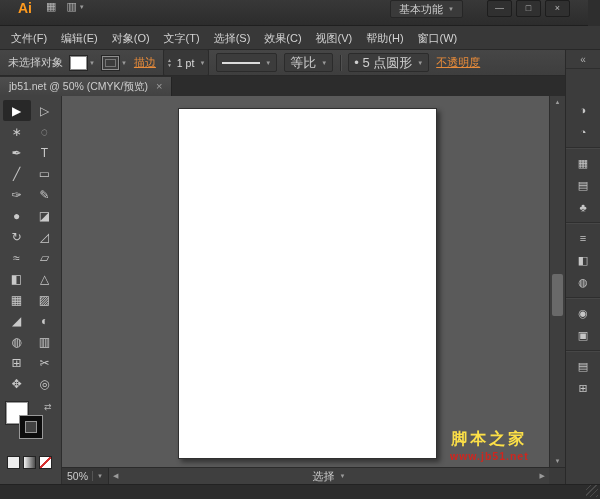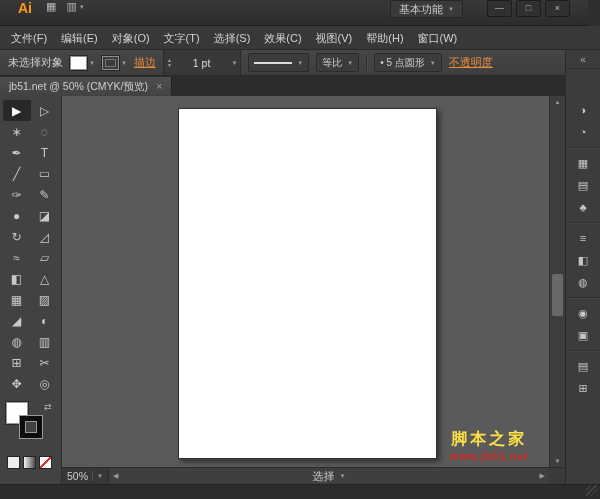--- a/index.html
+++ b/index.html
@@ -44,30 +44,30 @@
     border-bottom:1px solid #292929;
     display:flex;align-items:center;gap:7px;padding:0 8px;box-sizing:border-box;
   }
   .ctl-label{color:#cfcfcf;white-space:nowrap;}
   .swatch-ctl{display:inline-flex;align-items:center;gap:2px;cursor:default;}
   .fill-sw{width:15px;height:12px;background:#ffffff;border:1px solid #8f8f8f;box-shadow:0 0 0 1px #262626;}
   .stroke-sw{width:15px;height:12px;background:#3c3c3c;border:1px solid #8f8f8f;box-shadow:0 0 0 1px #262626, inset 0 0 0 2px #3c3c3c, inset 0 0 0 3px #777;}
   .ctl-link{color:#e98c3a;text-decoration:underline;white-space:nowrap;cursor:pointer;}
   .stepper{
     display:inline-flex;align-items:center;height:17px;background:#383838;
-    border:1px solid #2a2a2a;border-radius:2px;padding:4px 3px;gap:19px;cursor:default;
+    border:1px solid #2a2a2a;border-radius:2px;padding:4px 3px;gap:3px;cursor:default;
   }
   .spin{display:flex;flex-direction:column;justify-content:center;line-height:5px;}
   .spin span{font-size:5px;color:#a5a5a5;}
   .stepper-val{color:#dddddd;font-size:10.5px;padding:0 2px;}
   .dd{
     display:inline-flex;align-items:center;height:17px;background:#3c3c3c;
     border:1px solid #2b2b2b;border-radius:2px;padding:0 5px;gap:5px;cursor:default;white-space:nowrap;
   }
-  .dd-label{color:#cfcfcf;font-size:10px;}
+  .dd-label{color:#cfcfcf;font-size:13px;}
   .line-sample{width:38px;height:2px;background:#dcdcdc;}
   .vsep{width:1px;height:16px;background:#2b2b2b;box-shadow:1px 0 0 #505050;}
   
   .tabbar{
     position:absolute;left:0;top:76px;width:565px;height:20px;
     background:#2c2c2c;border-bottom:1px solid #232323;
     display:flex;align-items:flex-end;text-align:right;
   }
   .tab{
     height:19px;background:linear-gradient(#4e4e4e,#424242);

